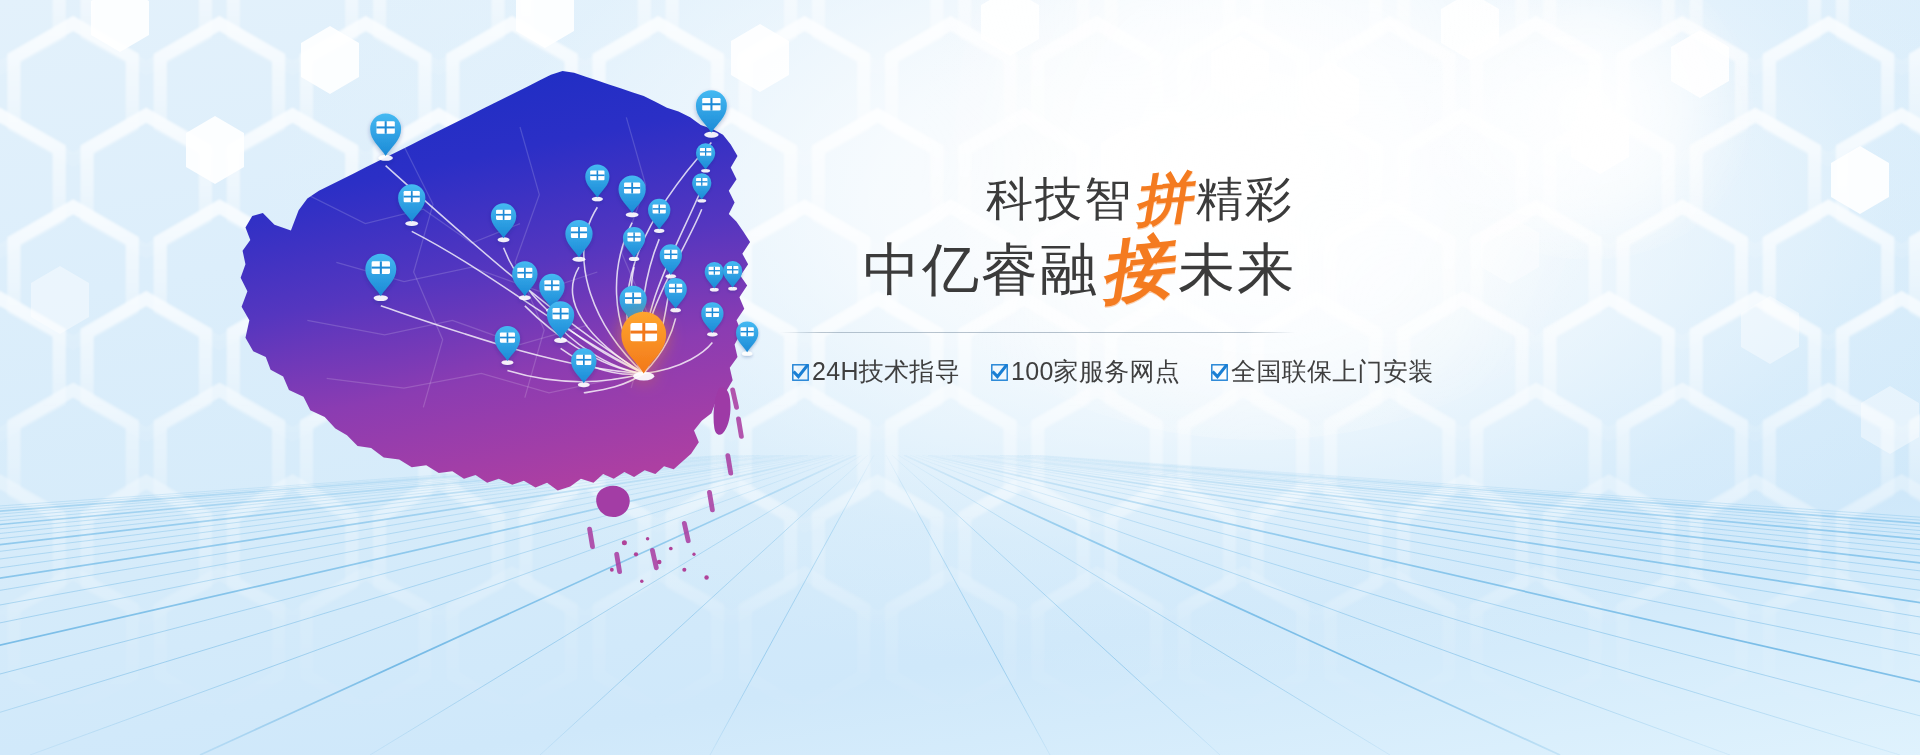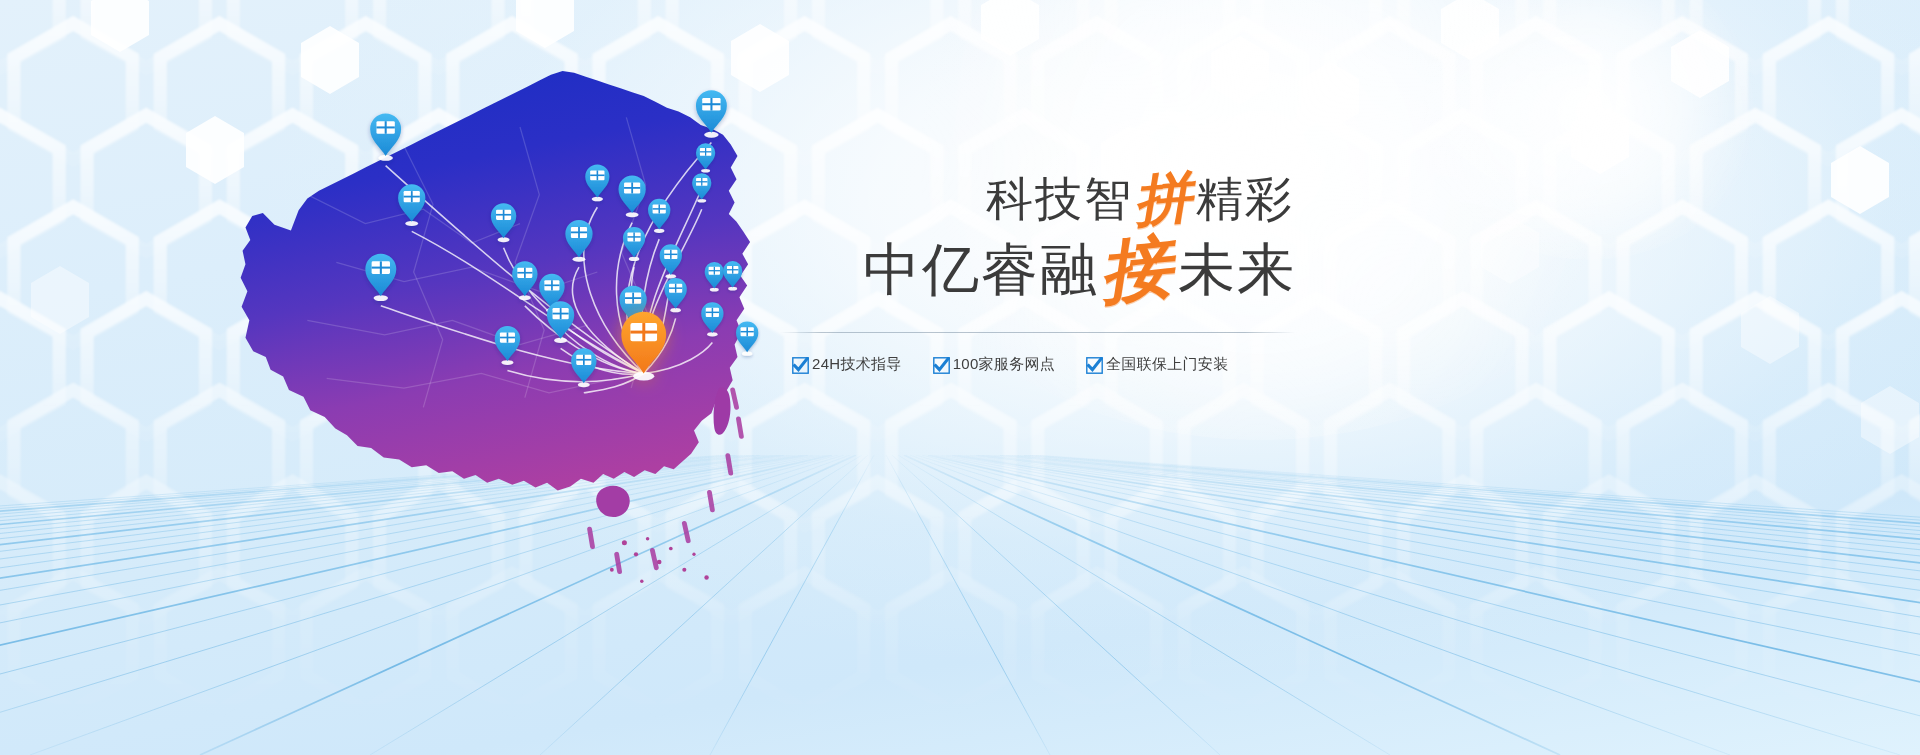--- a/index.html
+++ b/index.html
@@ -108,21 +108,21 @@
     white-space:nowrap;
   }
   .check-icon {
     width:17px; height:17px;
     display:inline-block;
     flex:none;
     position:relative;
     top:1px;
   }
   .feature-label {
-    font-size:15px;
+    font-size:25px;
     color:#3f3f3f;
     letter-spacing:.3px;
   }
 
   
   [data-name]{}
 </style>
 </head>
 <body>
 

